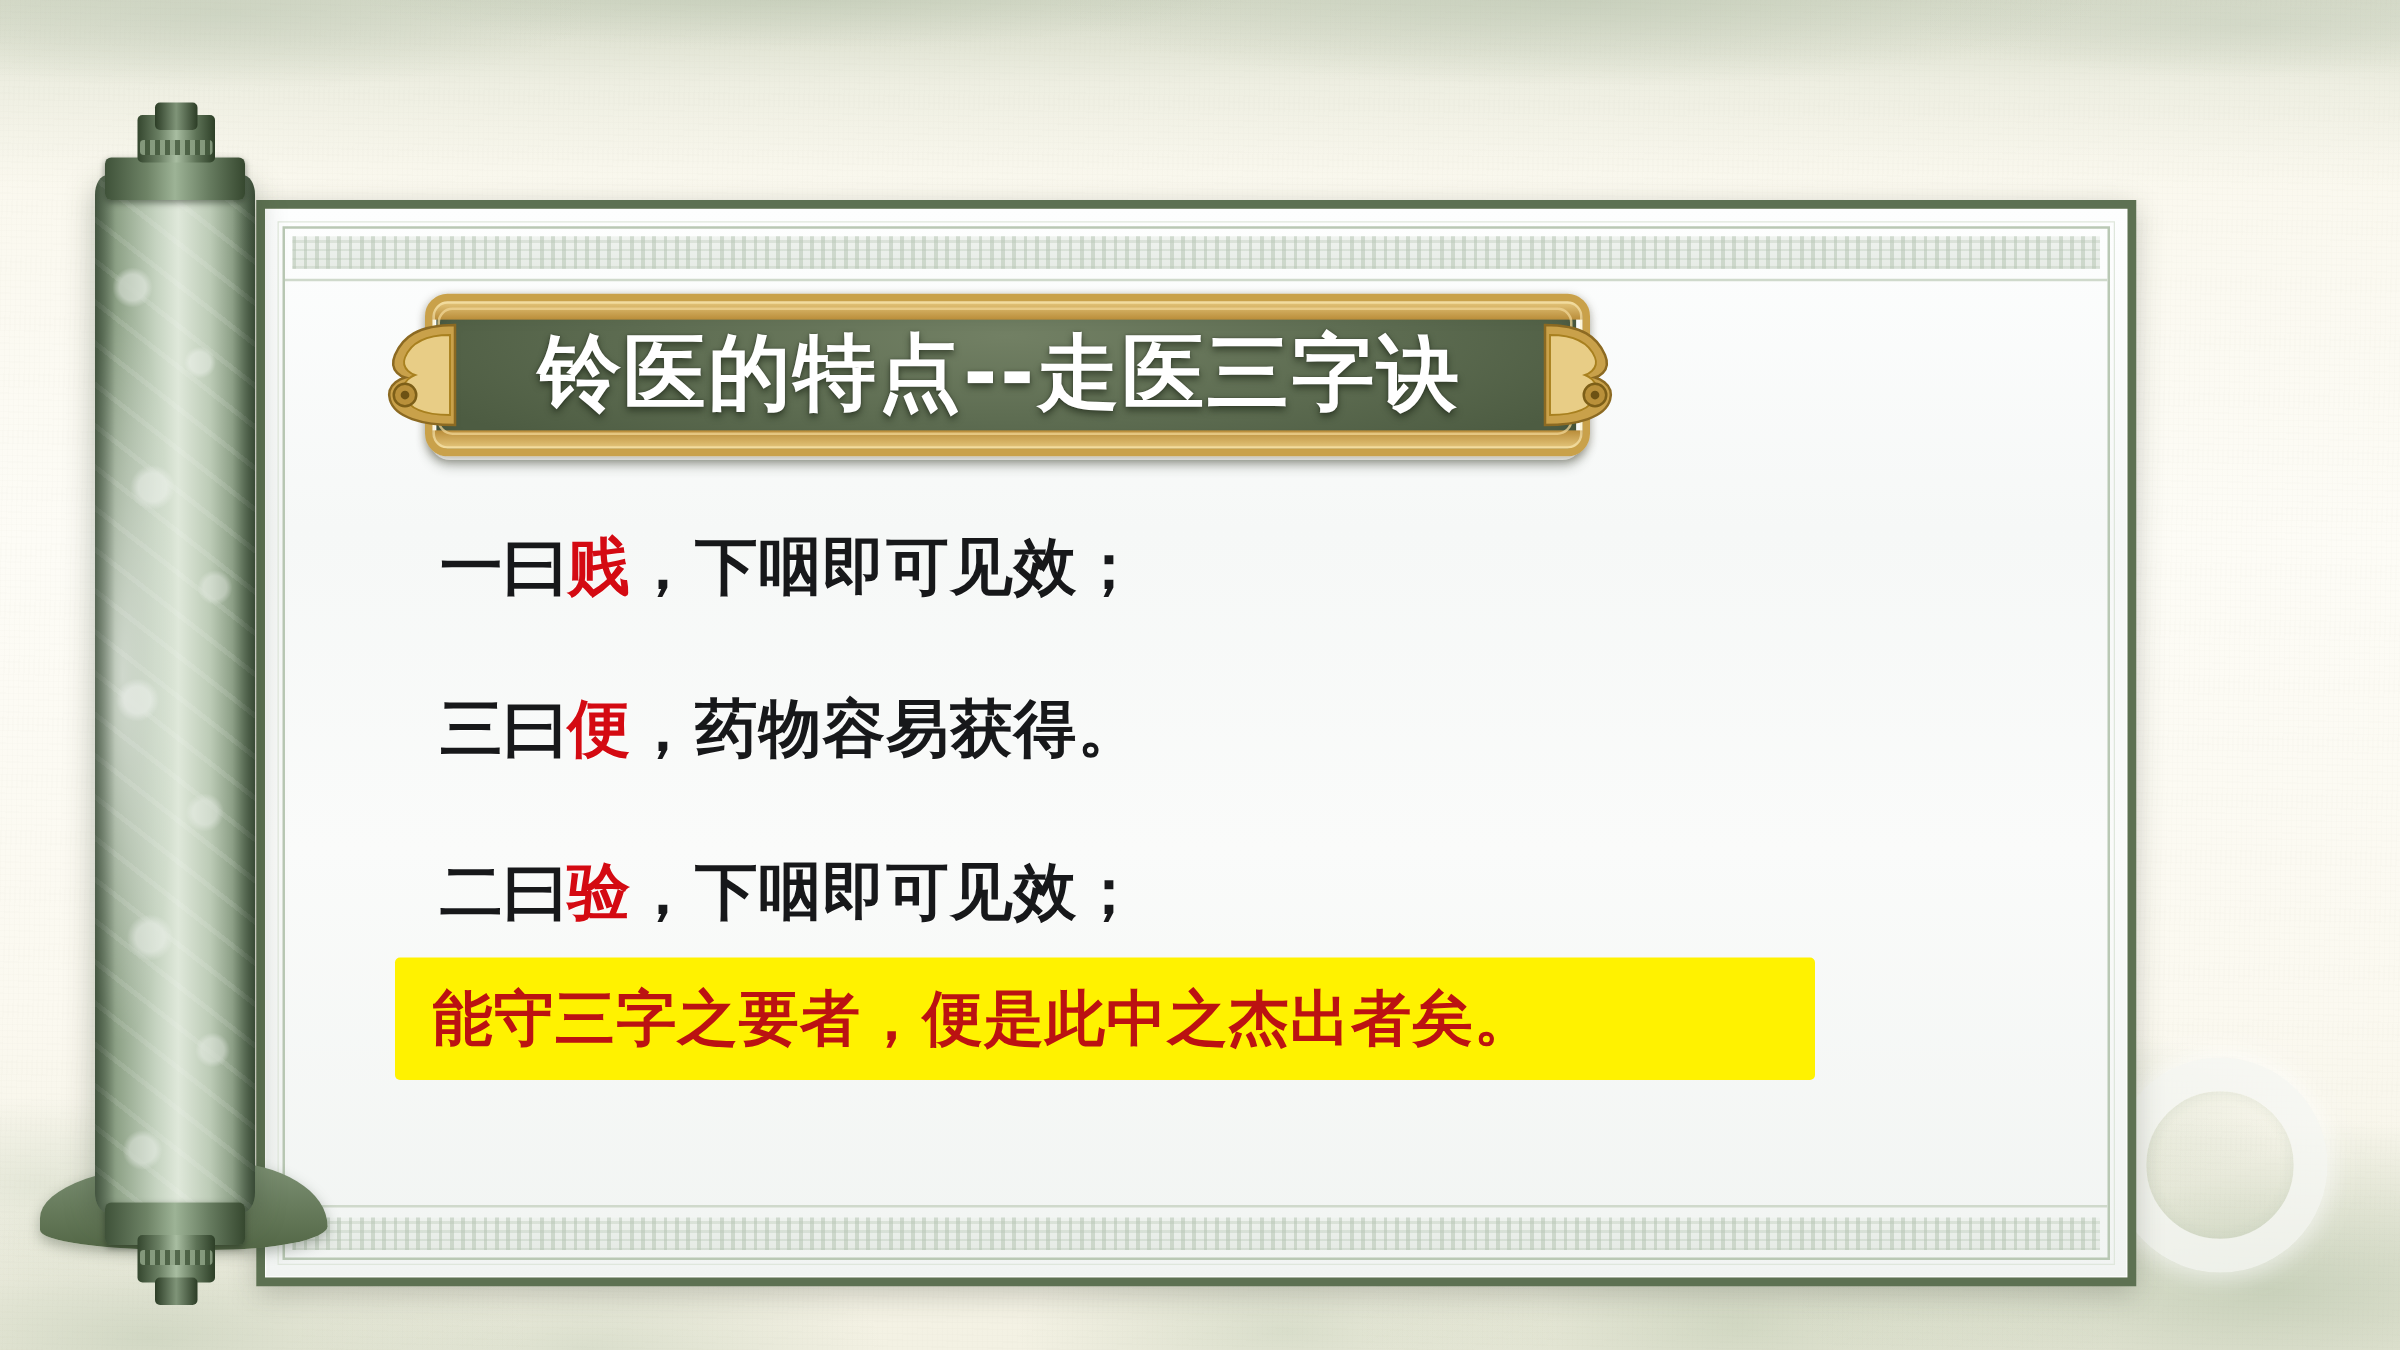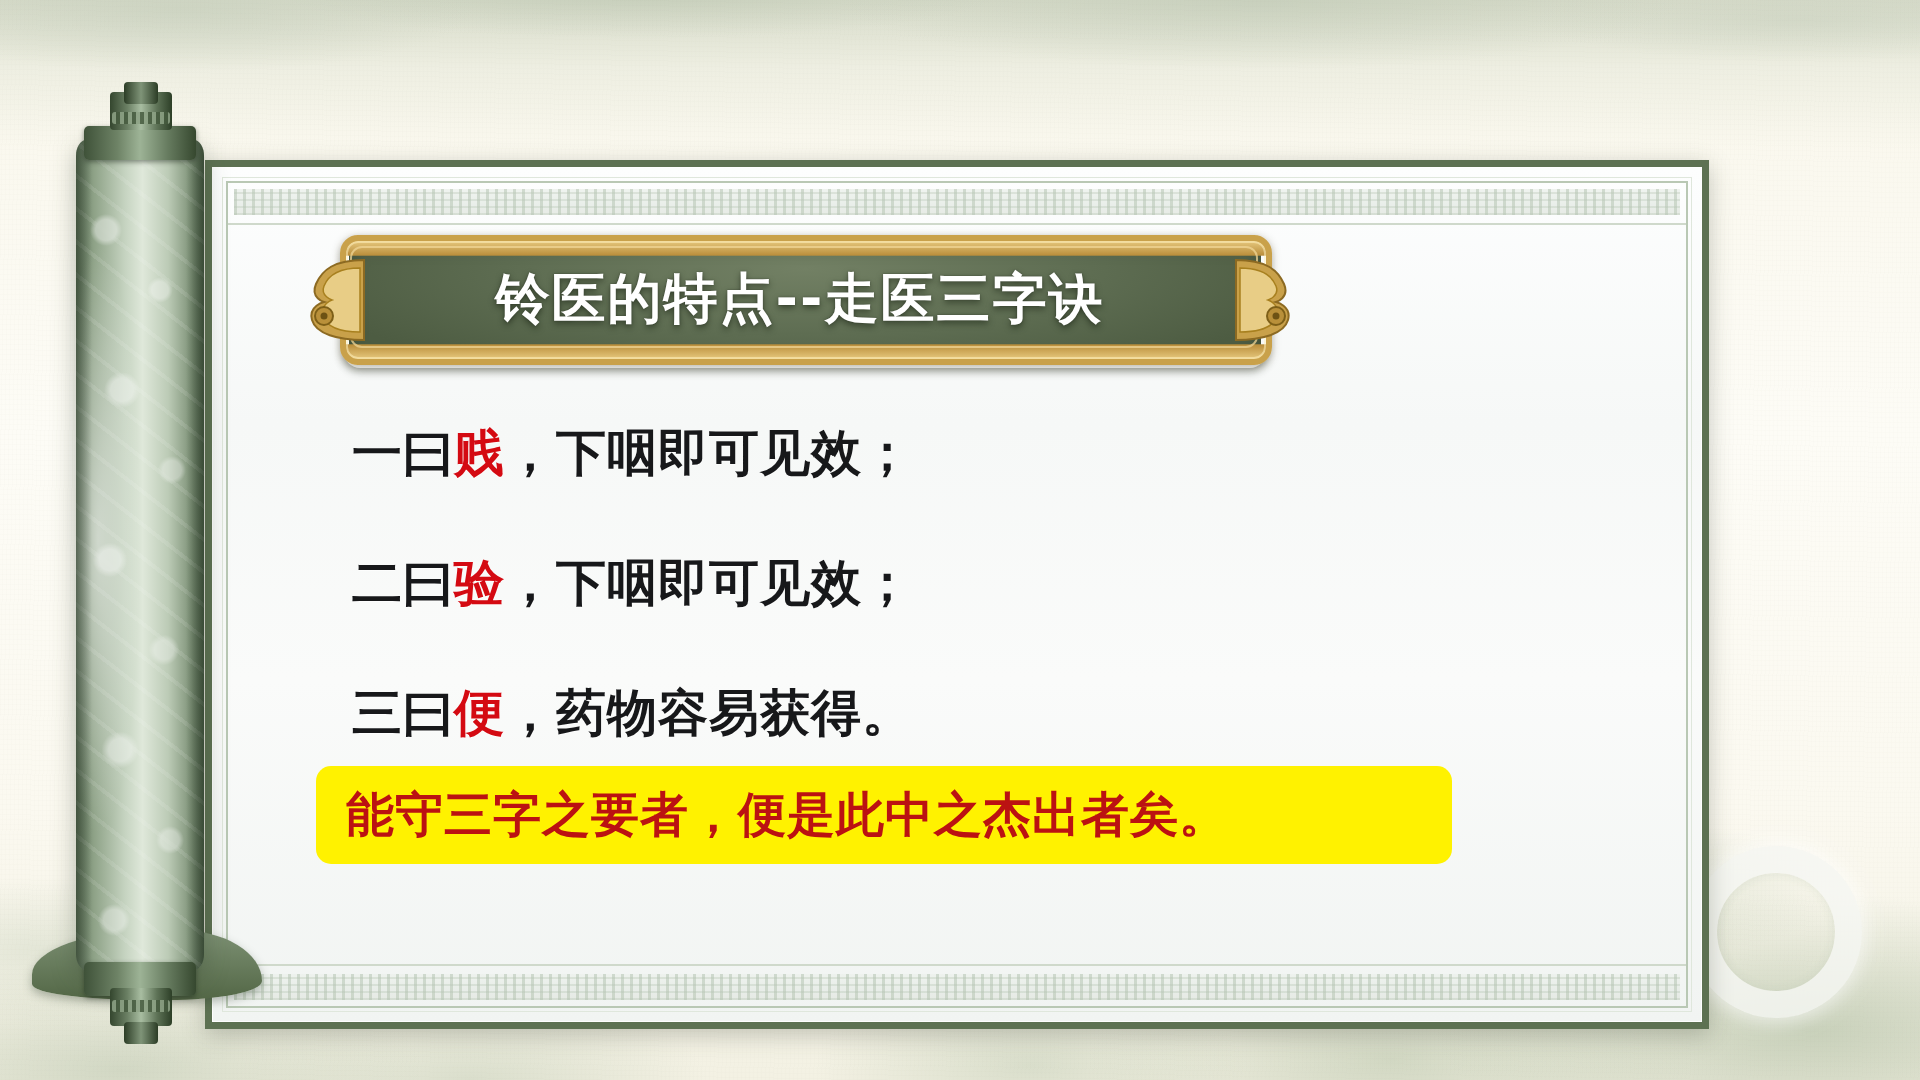--- a/index.html
+++ b/index.html
@@ -185,40 +185,40 @@
   }
   .banner-end{
     position:absolute;top:14px;width:78px;height:90px;
   }
   .banner-end-left{left:-6px;}
   .banner-end-right{right:-6px;}
   .banner-end svg{display:block;}
   .banner-title{
     position:absolute;left:44px;top:0;width:912px;height:118px;
     display:flex;align-items:center;justify-content:center;
-    color:#ffffff;font-weight:bold;font-size:54px;letter-spacing:2px;
+    color:#ffffff;font-weight:bold;font-size:66px;letter-spacing:2px;
     font-family:"DejaVu Sans","Liberation Sans",sans-serif;
     text-shadow:0 3px 6px rgba(20,30,15,.55),0 0 2px rgba(0,0,0,.35);
     white-space:nowrap;
   }
 
   
   .body-block{
     position:absolute;left:352px;top:420px;width:1180px;
   }
   .body-line{
     font-family:"DejaVu Sans","Liberation Sans",sans-serif;
     font-weight:bold;font-size:50px;color:#17181a;
     margin-bottom:63px;letter-spacing:1px;white-space:nowrap;
     text-shadow:0 1px 0 rgba(255,255,255,.6);
   }
   .kw{color:#d40a12;}
   .highlight-row{
     position:absolute;left:316px;top:766px;width:1136px;height:98px;
-    background:#fff200;border-radius:15px;
+    background:#fff200;border-radius:4px;
     display:flex;align-items:center;
   }
   .highlight-text{
     font-family:"DejaVu Sans","Liberation Sans",sans-serif;
     font-weight:bold;font-size:48px;color:#bb1212;
     padding-left:30px;letter-spacing:1px;white-space:nowrap;
   }
 </style>
 </head>
 <body>
@@ -265,24 +265,24 @@
     </div>
 
     <div class="banner-title">铃医的特点--走医三字诀</div>
   </div>
 
   <div class="body-block">
     <div class="body-line">
       <span>一曰</span><span class="kw">贱</span><span>，下咽即可见效；</span>
     </div>
     <div class="body-line">
+      <span>三曰</span><span class="kw">便</span><span>，药物容易获得。</span>
+    </div>
+    <div class="body-line">
       <span>二曰</span><span class="kw">验</span><span>，下咽即可见效；</span>
-    </div>
-    <div class="body-line">
-      <span>三曰</span><span class="kw">便</span><span>，药物容易获得。</span>
     </div>
   </div>
 
   <div class="highlight-row">
     <div class="highlight-text">能守三字之要者，便是此中之杰出者矣。</div>
   </div>
 
   <div class="paper-curl"></div>
   <div class="roller">
     <div class="roller-damask"></div>

